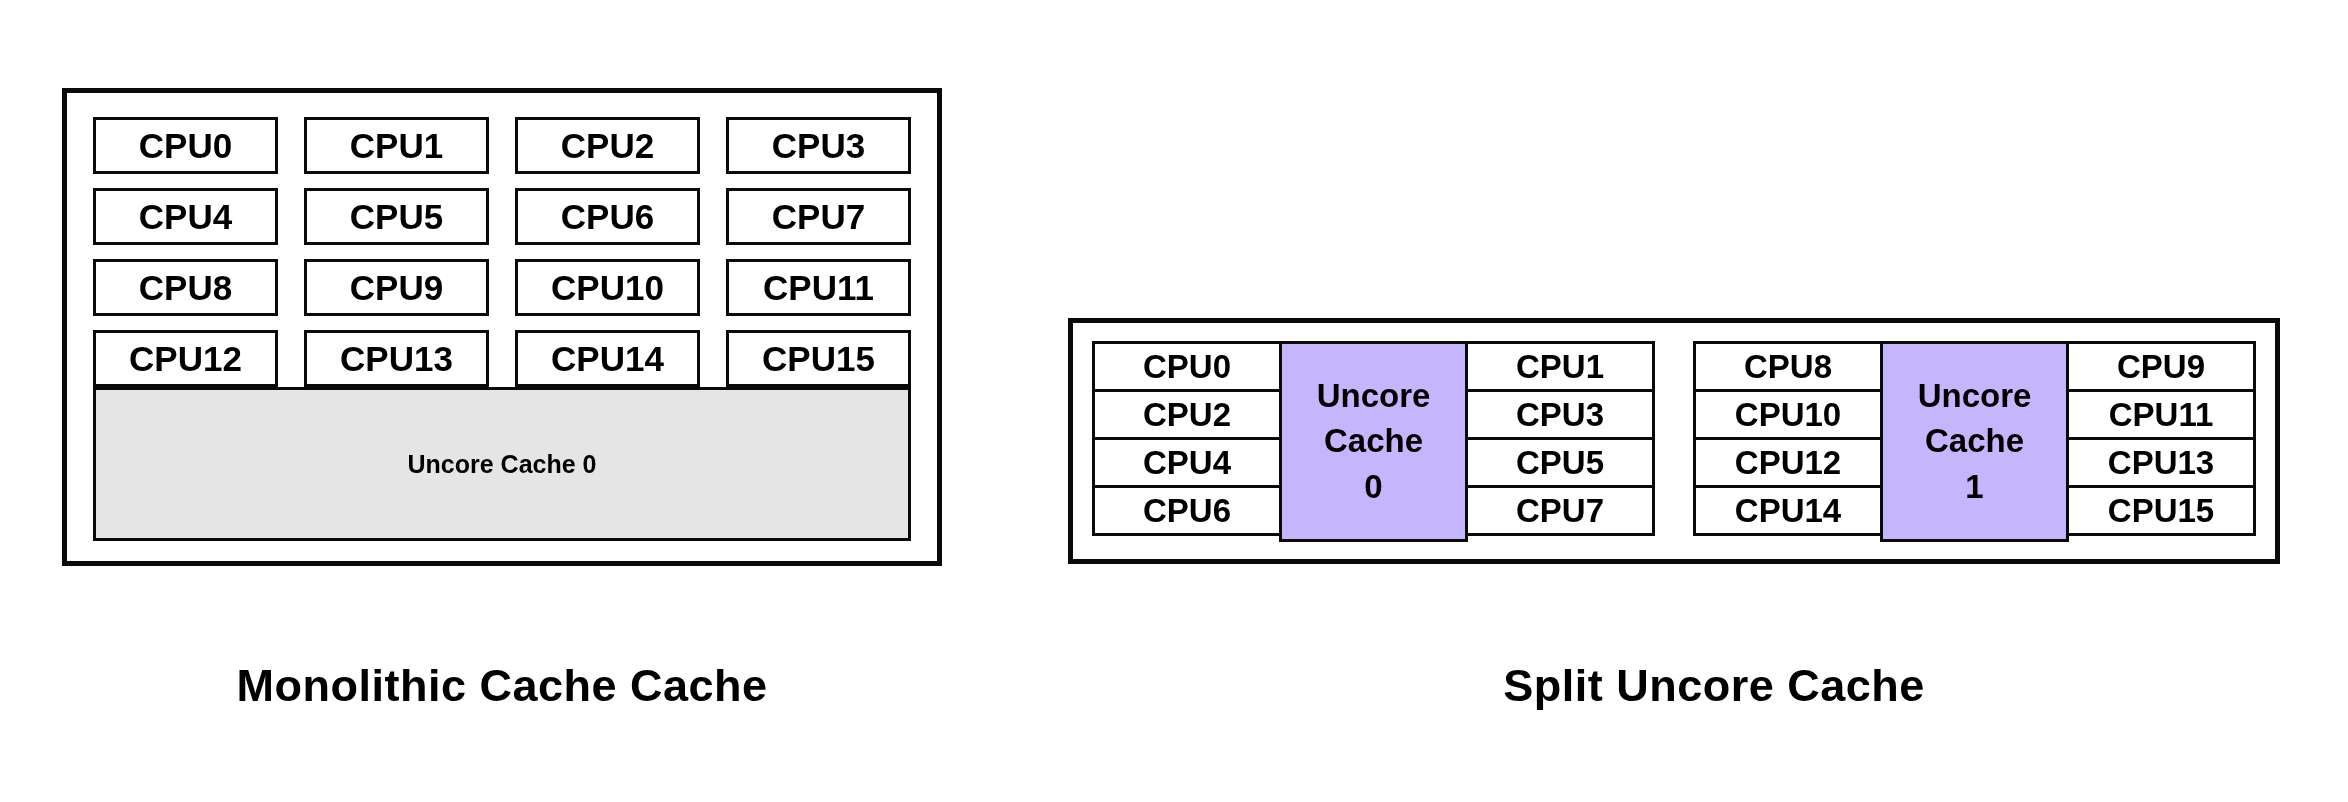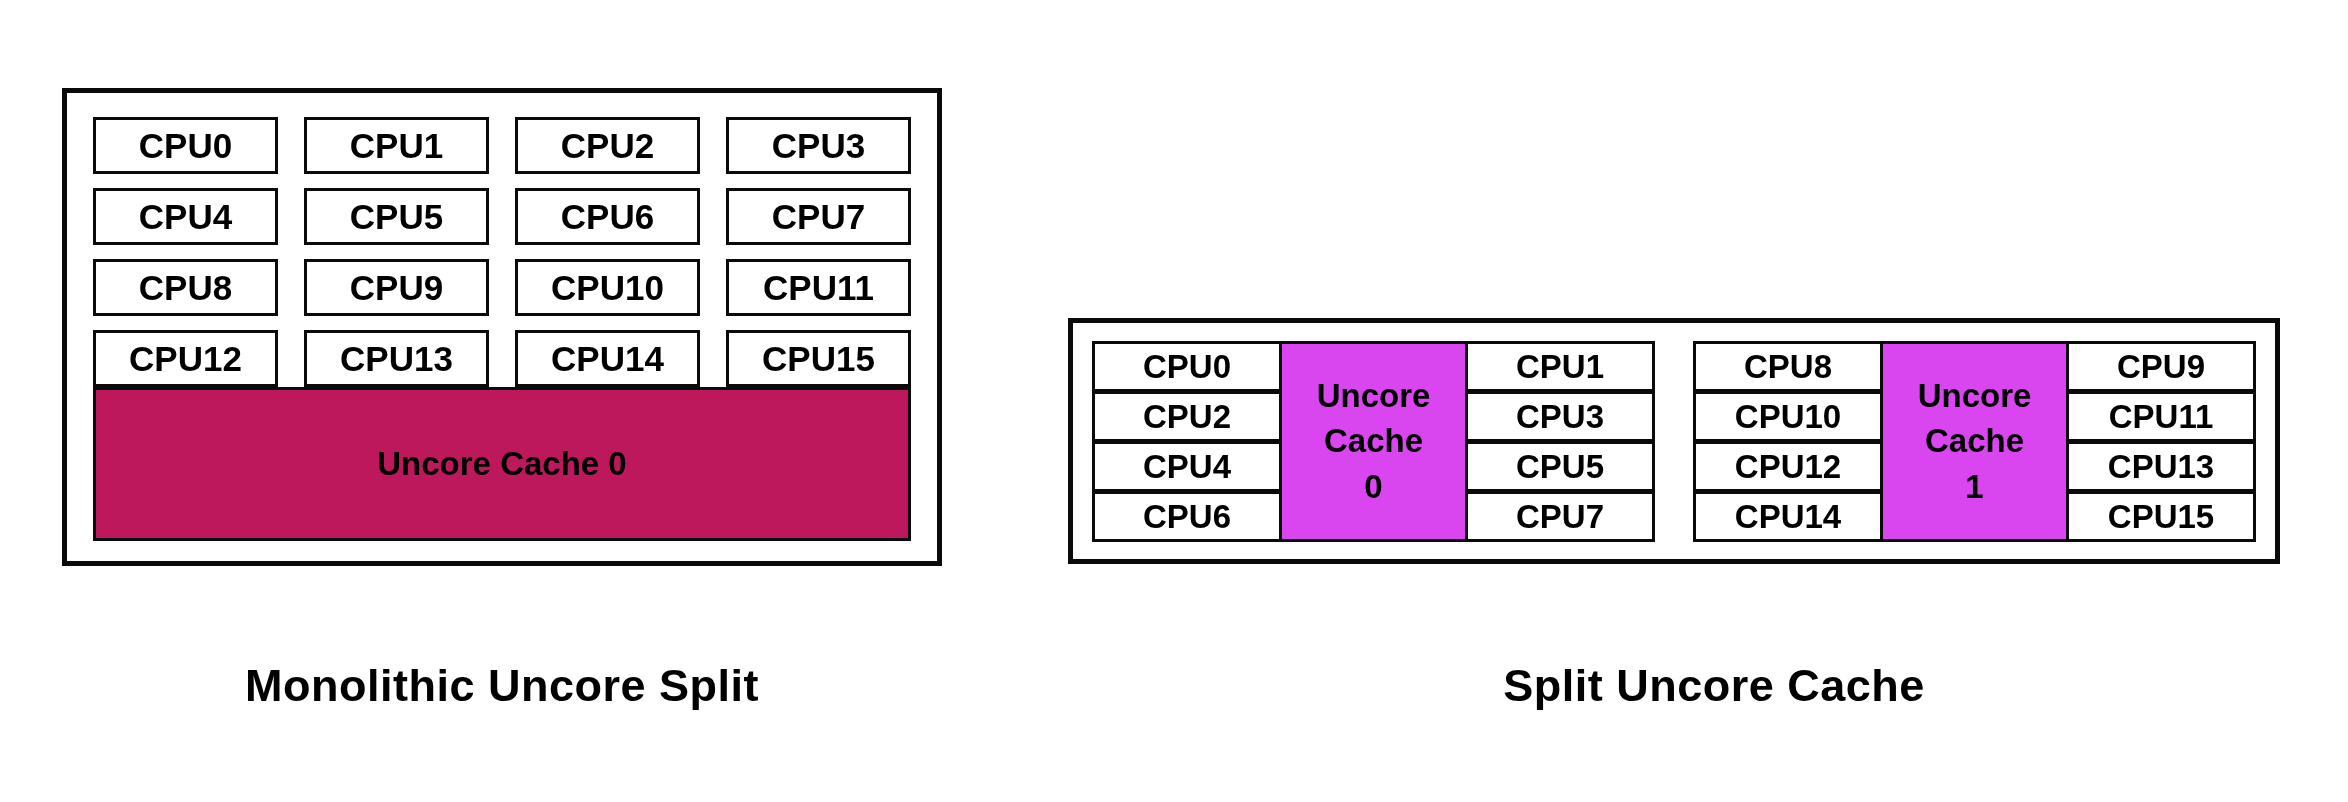--- a/index.html
+++ b/index.html
@@ -1,43 +1,43 @@
 <!DOCTYPE html>
 <html><head>
 <meta charset="utf-8">
 <style>
   html,body{margin:0;padding:0;background:#ffffff;}
   body{
     width:2348px;height:802px;position:relative;overflow:hidden;
     font-family:"Liberation Sans", sans-serif;color:#000;
   }
-  *{box-sizing:border-box;justify-content:space-between;}
+  *{box-sizing:border-box;}
 
   
   .mono-outer{
     position:absolute;left:62px;top:88px;width:880px;height:478px;
     border:5px solid #0a0a0a;background:#fff;
     display:flex;flex-direction:column;
     padding:24px 26px 20px 26px;
   }
   .mono-grid{
     display:grid;
     grid-template-columns:repeat(4,1fr);
     column-gap:26px;row-gap:14px;
   }
   .cpu-box{
     height:57px;border:3px solid #0a0a0a;background:#fff;
     display:flex;align-items:center;justify-content:center;
     font-weight:700;font-size:35px;line-height:1;
   }
   .mono-cache{
     flex:1;
-    border:3px solid #0a0a0a;background:#be185d;
+    border:3px solid #0a0a0a;background:#e5e5e5;
     display:flex;align-items:center;justify-content:center;
-    font-weight:700;font-size:33px;
+    font-weight:700;font-size:25px;
   }
 
   
   .split-outer{
     position:absolute;left:1068px;top:318px;width:1212px;height:246px;
     border:5px solid #0a0a0a;background:#fff;
     display:flex;align-items:center;justify-content:space-between;
     padding:0 19px 0 19px;
   }
   .cluster{
@@ -48,21 +48,21 @@
   }
   .cpu-cell{
     height:51px;border:3px solid #0a0a0a;background:#fff;
     display:flex;align-items:center;justify-content:center;
     font-weight:700;font-size:33px;line-height:1;
     margin-top:-3px;
   }
   .cpu-cell:first-child{margin-top:0;}
   .cache-col{
     width:189px;margin:0 -3px;z-index:1;
-    border:3px solid #0a0a0a;background:#d946ef;
+    border:3px solid #0a0a0a;background:#c4b5fd;
     display:flex;flex-direction:column;align-items:center;justify-content:center;
     font-weight:700;font-size:33px;line-height:1.38;text-align:center;
   }
 
   
   .caption{
     position:absolute;top:656px;height:60px;
     display:flex;align-items:center;justify-content:center;
     font-weight:700;font-size:45px;letter-spacing:0.5px;
   }
@@ -86,21 +86,21 @@
       <div class="cpu-box">CPU9</div>
       <div class="cpu-box">CPU10</div>
       <div class="cpu-box">CPU11</div>
       <div class="cpu-box">CPU12</div>
       <div class="cpu-box">CPU13</div>
       <div class="cpu-box">CPU14</div>
       <div class="cpu-box">CPU15</div>
     </div>
   <div class="mono-cache">Uncore Cache 0</div>
 </div>
-<div class="caption mono">Monolithic Uncore Split</div>
+<div class="caption mono">Monolithic Cache Cache</div>
 
 <div class="split-outer">
   <div class="cluster">
     <div class="cpu-col">
         <div class="cpu-cell">CPU0</div>
         <div class="cpu-cell">CPU2</div>
         <div class="cpu-cell">CPU4</div>
         <div class="cpu-cell">CPU6</div>
       </div>
     <div class="cache-col">

